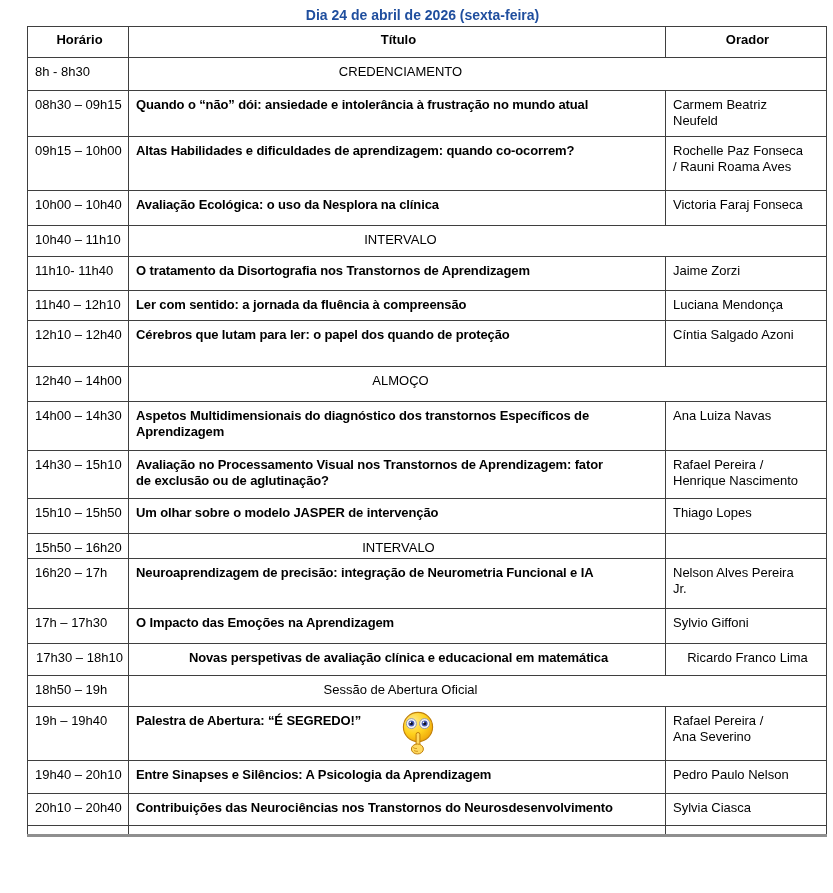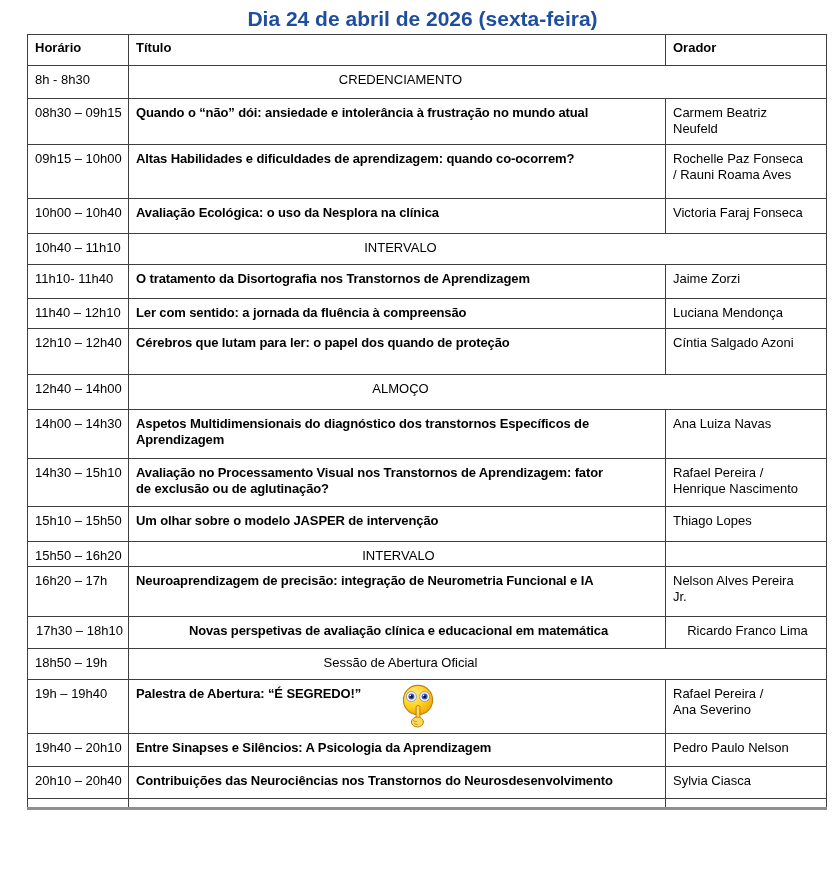--- a/index.html
+++ b/index.html
@@ -4,21 +4,21 @@
 <style>
   html,body{margin:0;padding:0;background:#fff;}
   body{
     width:833px;height:893px;overflow:hidden;
     font-family:"Liberation Sans","DejaVu Sans",sans-serif;
     color:#000;
   }
   .page-title{
     text-align:center;
     color:#1f4e9e;
-    font-size:21px;
+    font-size:14px;
     font-weight:bold;
     margin:7px 0 3px 12px;
     letter-spacing:0;
   }
   table.schedule{
     border-collapse:collapse;
     table-layout:fixed;
     margin-left:27px;
     width:799px;
   }
@@ -27,21 +27,21 @@
   col.c-speaker{width:161px;}
   th,td{
     border:1px solid #3f3f3f;
     vertical-align:top;
     font-size:13px;
     line-height:16px;
     padding:6px 4px 2px 7px;
     overflow:hidden;
   }
   thead tr{height:31px;}
-  th{font-weight:bold;text-align:left;padding-top:5px;}
+  th{font-weight:bold;text-align:center;padding-top:5px;}
   .cell-time{white-space:nowrap;}
   .cell-title{font-weight:bold;letter-spacing:-0.12px;white-space:pre-line;}
   .cell-speaker{white-space:pre-line;margin-top:24px;}
   .cell-session{text-align:center;padding-right:161px;}
   .cell-session-mid{text-align:center;}
   tr.partial-row td{border-bottom:3px solid #8f8f8f;}
   .shh-emoji{
     display:inline-block;
     margin-left:38px;
     vertical-align:top;
@@ -133,20 +133,25 @@
       <tr style="height: 22px;">
         <td class="cell-time">15h50 – 16h20</td>
         <td class="cell-session-mid">INTERVALO</td>
         <td class="cell-speaker"></td>
       </tr>
       <tr style="height: 50px;">
         <td class="cell-time">16h20 – 17h</td>
         <td class="cell-title"><span>Neuroaprendizagem de precisão: integração de Neurometria Funcional e IA</span></td>
         <td class="cell-speaker">Nelson Alves Pereira
 Jr.</td>
+      </tr>
+      <tr style="height: 35px;">
+        <td class="cell-time">17h – 17h30</td>
+        <td class="cell-title"><span>O Impacto das Emoções na Aprendizagem</span></td>
+        <td class="cell-speaker">Sylvio Giffoni</td>
       </tr>
       <tr style="height: 32px; text-align: center;">
         <td class="cell-time">17h30 – 18h10</td>
         <td class="cell-title"><span>Novas perspetivas de avaliação clínica e educacional em matemática</span></td>
         <td class="cell-speaker">Ricardo Franco Lima</td>
       </tr>
       <tr style="height: 31px;">
         <td class="cell-time">18h50 – 19h</td>
         <td class="cell-session" colspan="2">Sessão de Abertura Oficial</td>
       </tr>

